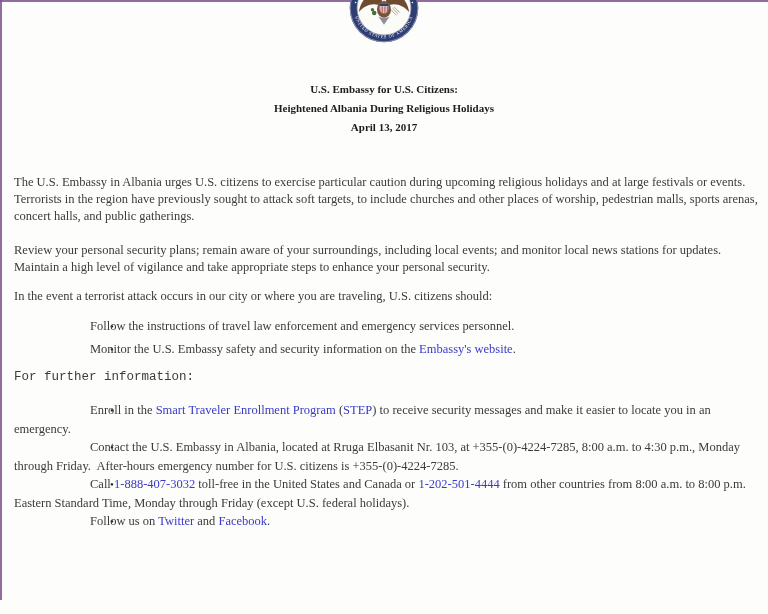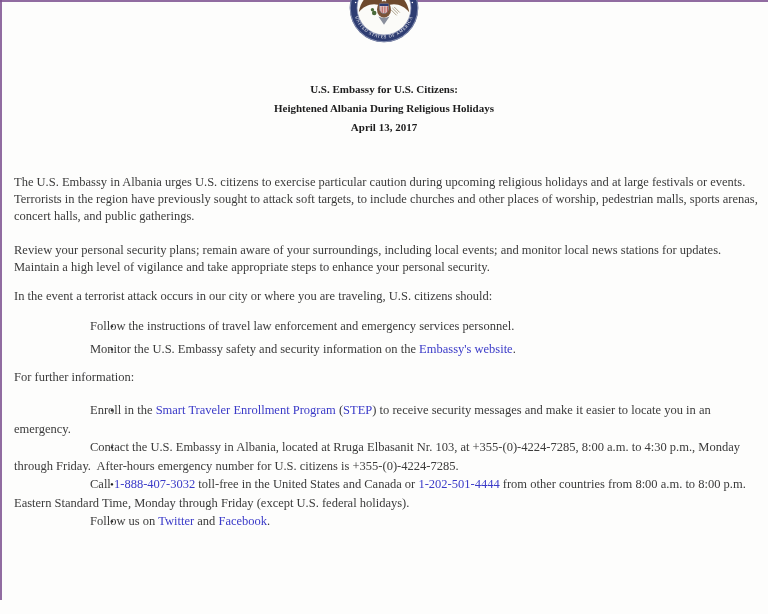--- a/index.html
+++ b/index.html
@@ -18,21 +18,21 @@
   .title-block {
     margin-top:36px; text-align:center;
     font-weight:bold; font-size:11px; line-height:19px; color:#1d1d1d;
   }
 
   .content { padding:0 10px 0 14px; color:#3b3b3b; font-size:12.5px; }
   .para { margin:0; line-height:17px; }
   .p1 { margin-top:37px; }
   .p2 { margin-top:17px; }
   .p3 { margin-top:12px; }
-  .further { margin-top:9px; }
+  .further { margin-top:9px;font-family:Liberation Mono, monospace; }
 
   .blist { margin:0; }
   .list1 { margin-top:11px; }
   .list2 { margin-top:15px; }
   .bullet-item { margin:0; text-indent:48px; }
   .list1 .bullet-item { line-height:21.5px; margin-bottom:1px; }
   .list2 .bullet-item { line-height:18.5px; }
   .bullet { display:inline-block; width:6px; font-size:11px; color:#1d1d1d; }
   .tab { display:inline-block; width:22px; }
 

